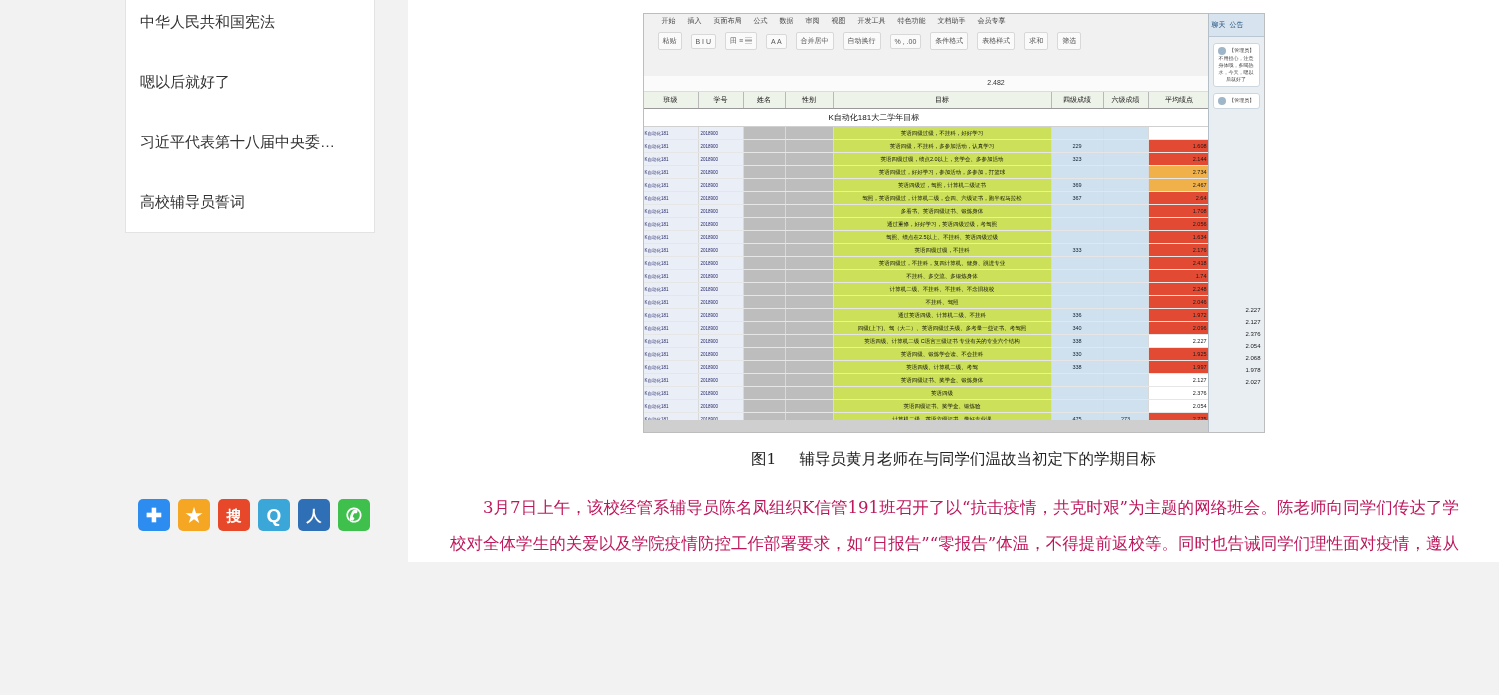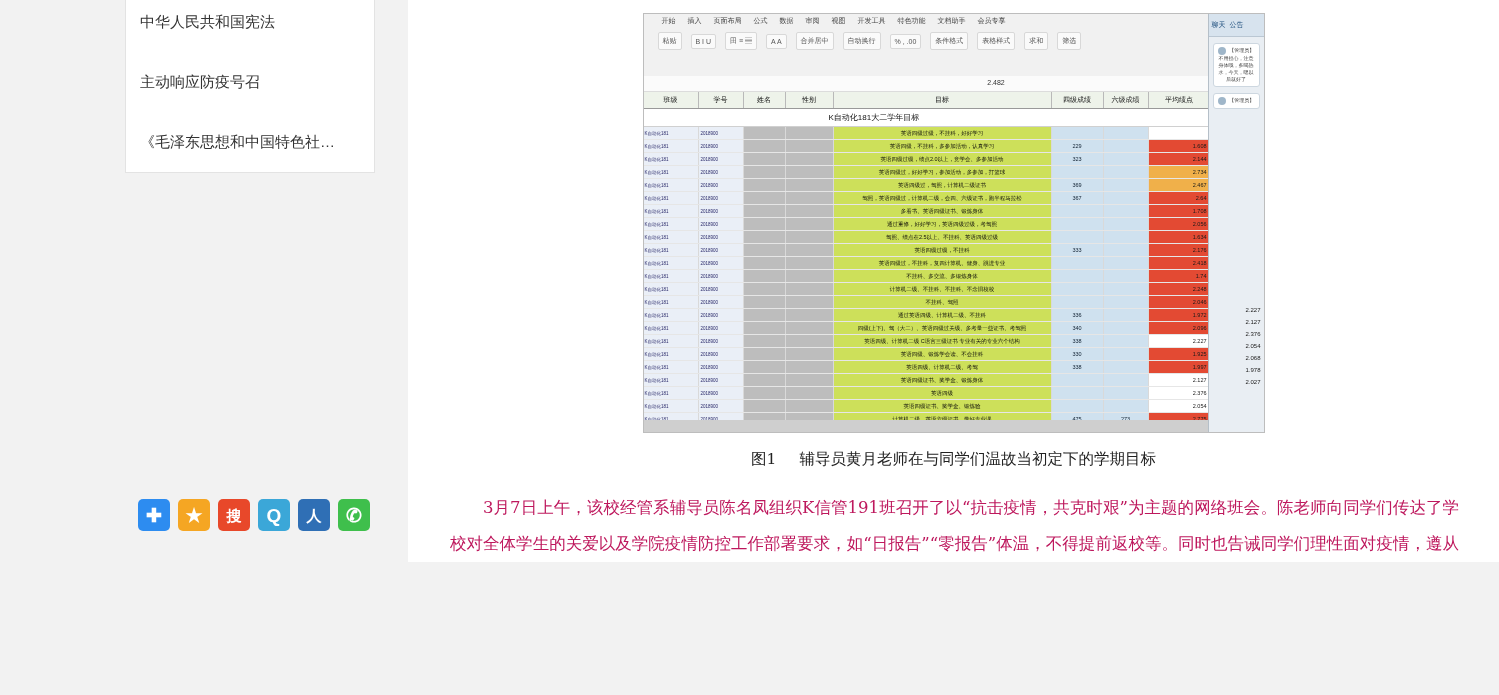--- a/index.html
+++ b/index.html
@@ -315,22 +315,23 @@
   }
 </style>
 </head>
 <body>
 
 <div id="page">
 
   <div class="sidebar">
     <ul class="side-list">
       <li>中华人民共和国宪法</li>
-      <li>主动响应防疫号召</li>
-      <li>《毛泽东思想和中国特色社…</li>
+      <li>嗯以后就好了</li>
+      <li>习近平代表第十八届中央委…</li>
+      <li>高校辅导员誓词</li>
     </ul>
   </div>
 
   <div class="share-row">
     <div class="share-btn" style="background:#2d8cf0">✚</div>
     <div class="share-btn" style="background:#f5a623">★</div>
     <div class="share-btn" style="background:#e8482a;font-size:15px">搜</div>
     <div class="share-btn" style="background:#3ba7d8">Q</div>
     <div class="share-btn" style="background:#2f6fb5;font-size:15px">人</div>
     <div class="share-btn" style="background:#3fbf4c">✆</div>

